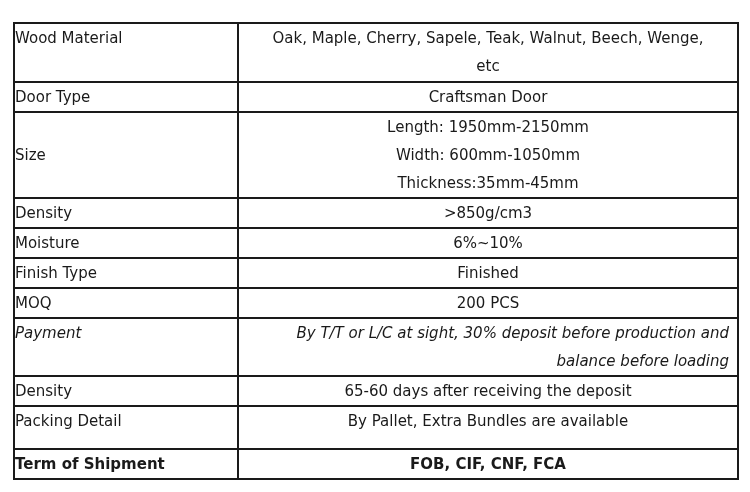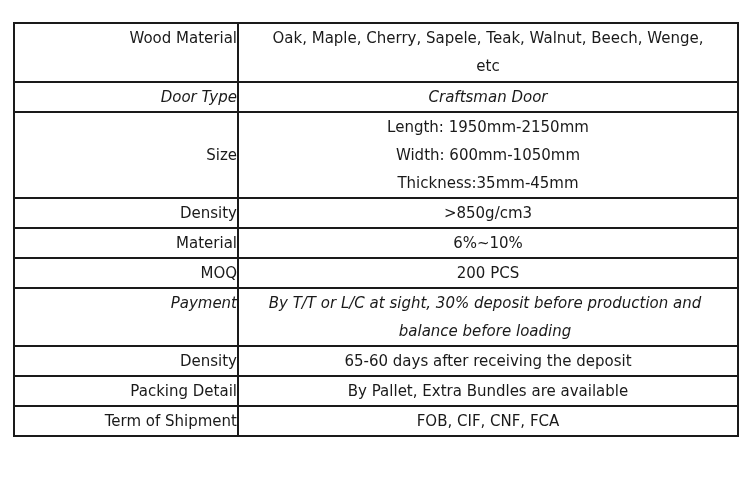--- a/index.html
+++ b/index.html
@@ -27,49 +27,49 @@
   .col-label { width: 224px; }
   .col-value { width: 500px; }
   td {
     border: 2px solid #1a1a1a;
     padding: 0;
     line-height: 28px;
     vertical-align: top;
     overflow: hidden;
   }
   td.label-cell {
-    text-align: right;
+    text-align: left;
   }
   td.label-cell.valign-middle {
     vertical-align: middle;
   }
   td.value-cell {
     text-align: center;
     margin-left: 34px;
   }
   td.value-cell.value-left {
-    text-align: center;
+    text-align: right;
     padding-left: 14px;
-    padding-right: 20px;
+    padding-right: 8px;
   }
   .value-line {
     white-space: nowrap;
   }
   
   .row-0  { height: 59px; }
-  .row-1  { height: 28px; font-style: italic; }
+  .row-1  { height: 28px; }
   .row-2  { height: 83px; }
   .row-3  { height: 29px; }
   .row-4  { height: 29px; }
   .row-5  { height: 30px; }
   .row-6  { height: 28px; }
   .row-7  { height: 57px; font-style: italic; }
   .row-8  { height: 29px; }
-  .row-9  { height: 30px; }
-  .row-10 { height: 23px; }
+  .row-9  { height: 43px; }
+  .row-10 { height: 23px; font-weight: bold; }
 </style>
 </head>
 <body>
 
 <table class="spec-table">
   <colgroup>
     <col class="col-label">
     <col class="col-value">
   </colgroup>
   <tbody id="spec-body">
@@ -94,23 +94,29 @@
           <div class="value-line">Thickness:35mm-45mm</div>
         </td>
       </tr>
       <tr class="spec-row row-3">
         <td class="label-cell">Density</td>
         <td class="value-cell">
           <div class="value-line">&gt;850g/cm3</div>
         </td>
       </tr>
       <tr class="spec-row row-4">
-        <td class="label-cell">Material</td>
+        <td class="label-cell">Moisture</td>
         <td class="value-cell">
           <div class="value-line">6%~10%</div>
+        </td>
+      </tr>
+      <tr class="spec-row row-5">
+        <td class="label-cell">Finish Type</td>
+        <td class="value-cell">
+          <div class="value-line">Finished</div>
         </td>
       </tr>
       <tr class="spec-row row-6">
         <td class="label-cell">MOQ</td>
         <td class="value-cell">
           <div class="value-line">200 PCS</div>
         </td>
       </tr>
       <tr class="spec-row row-7">
         <td class="label-cell">Payment</td>

